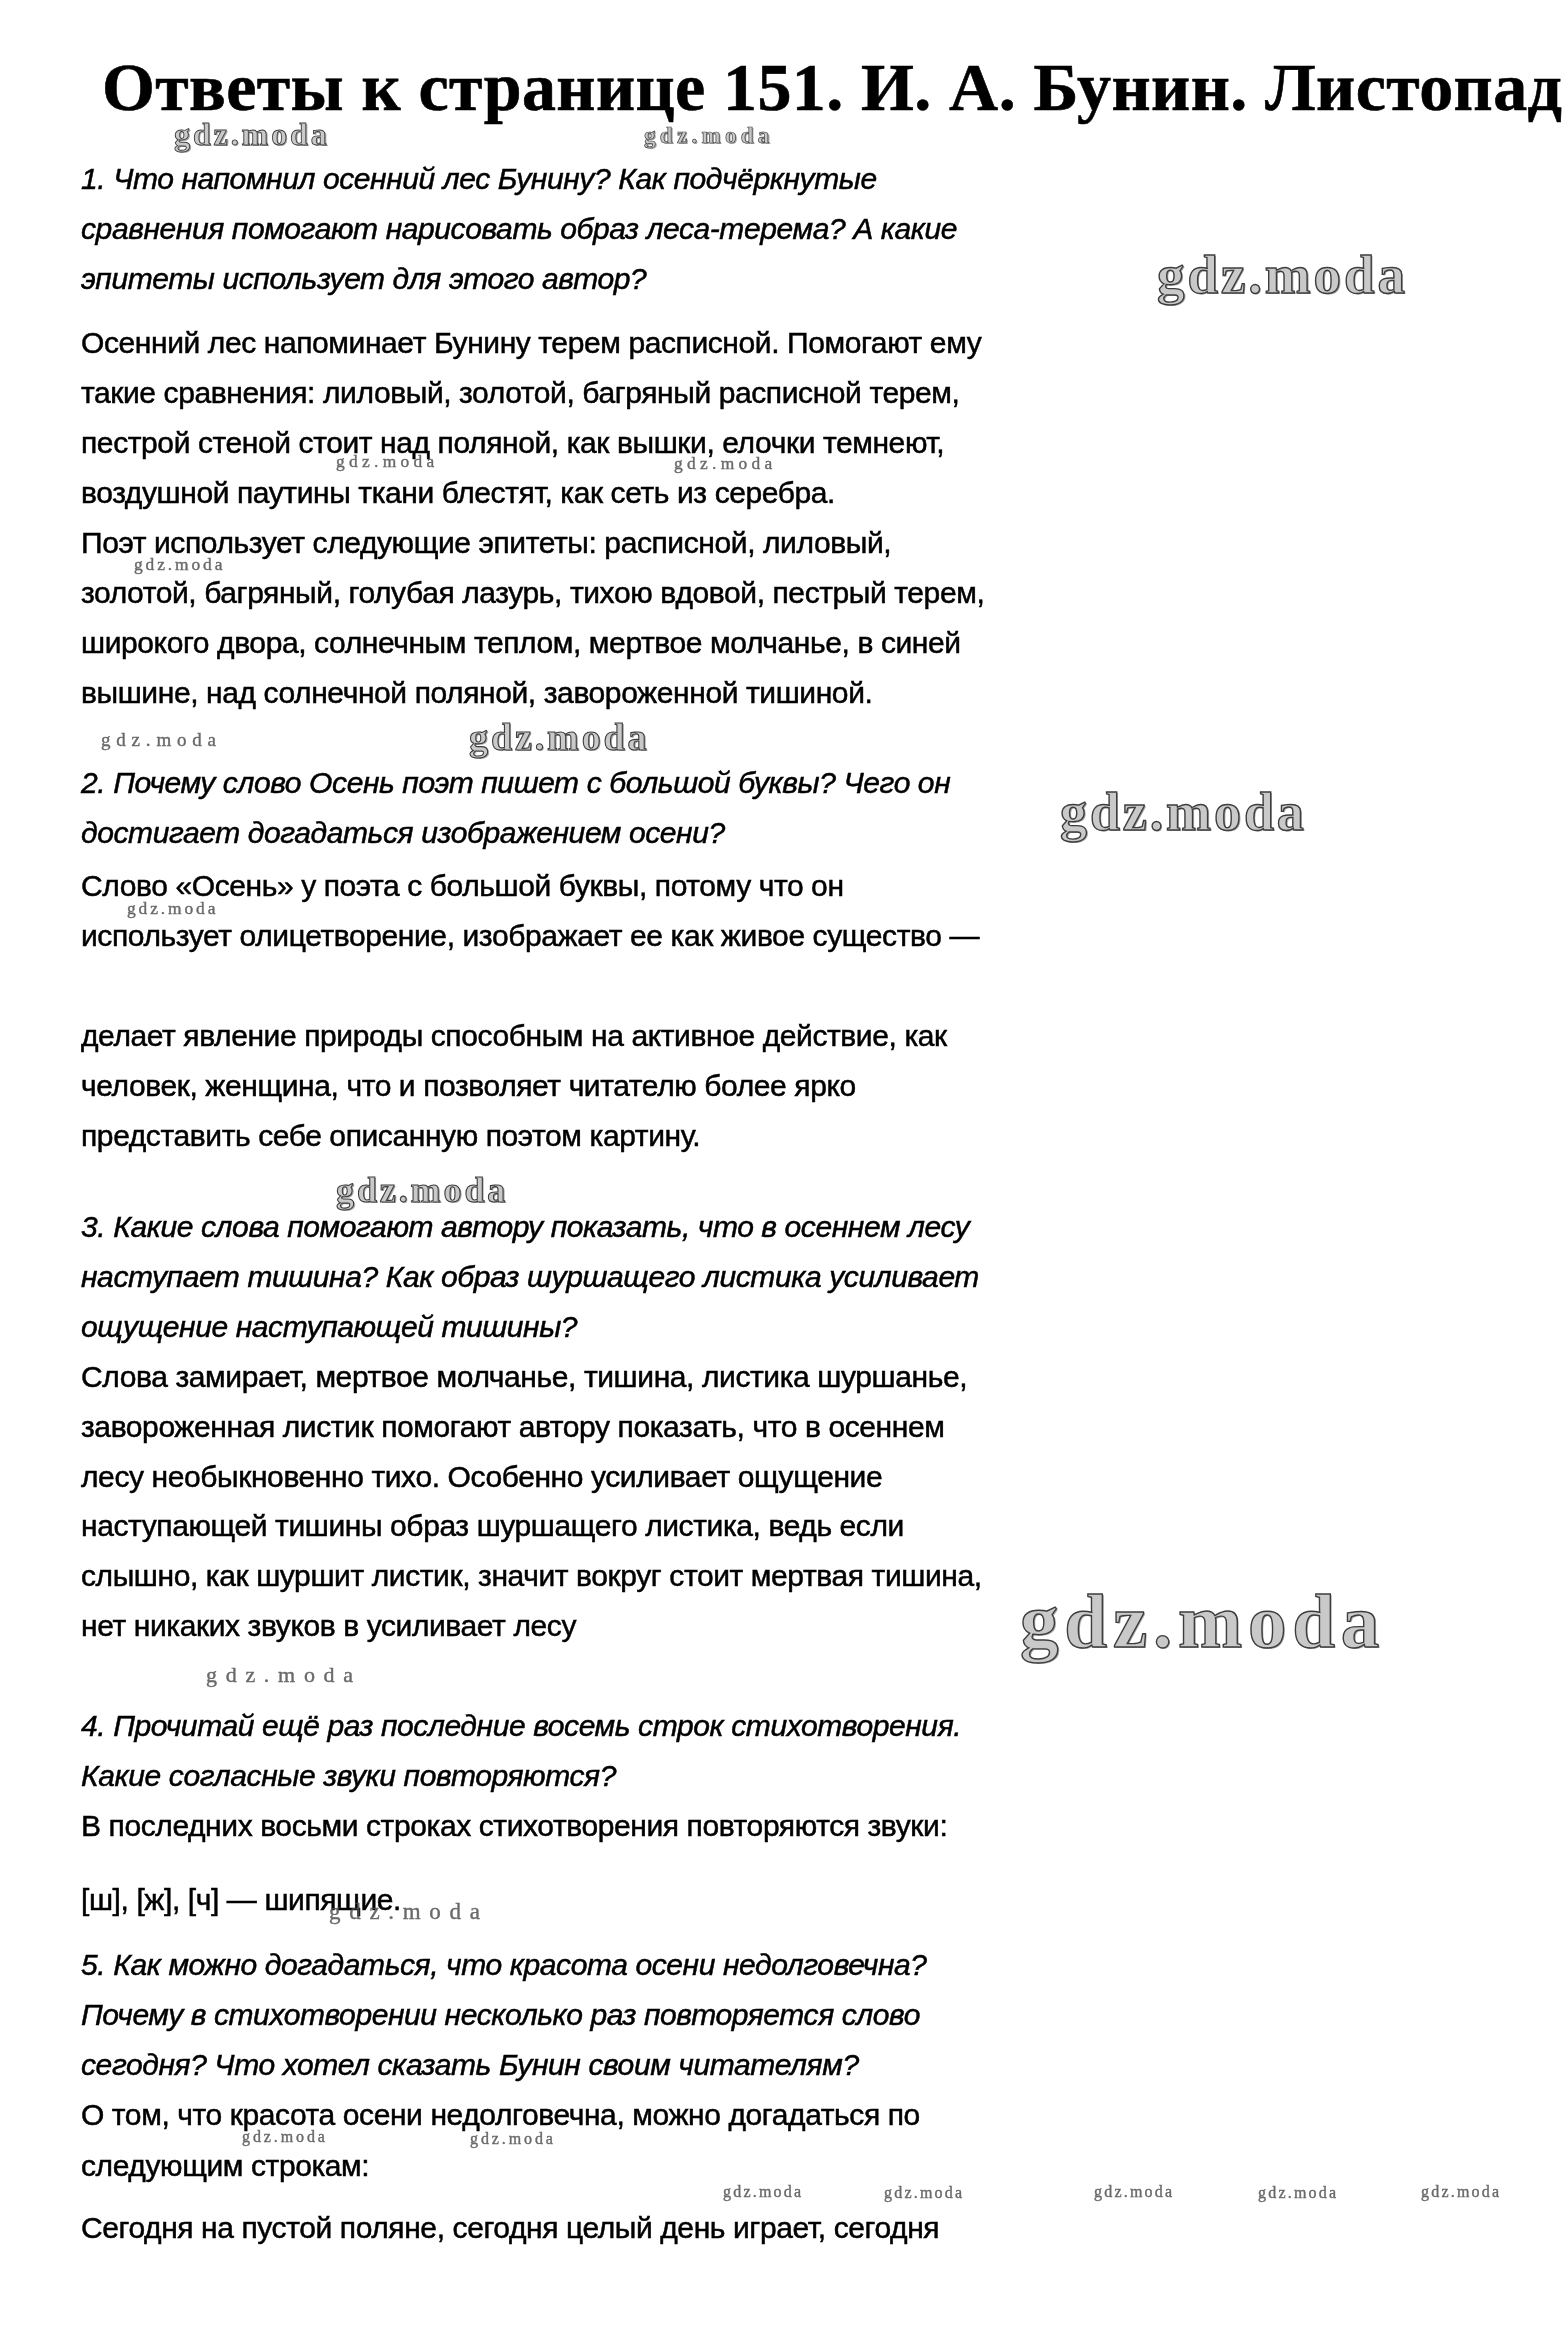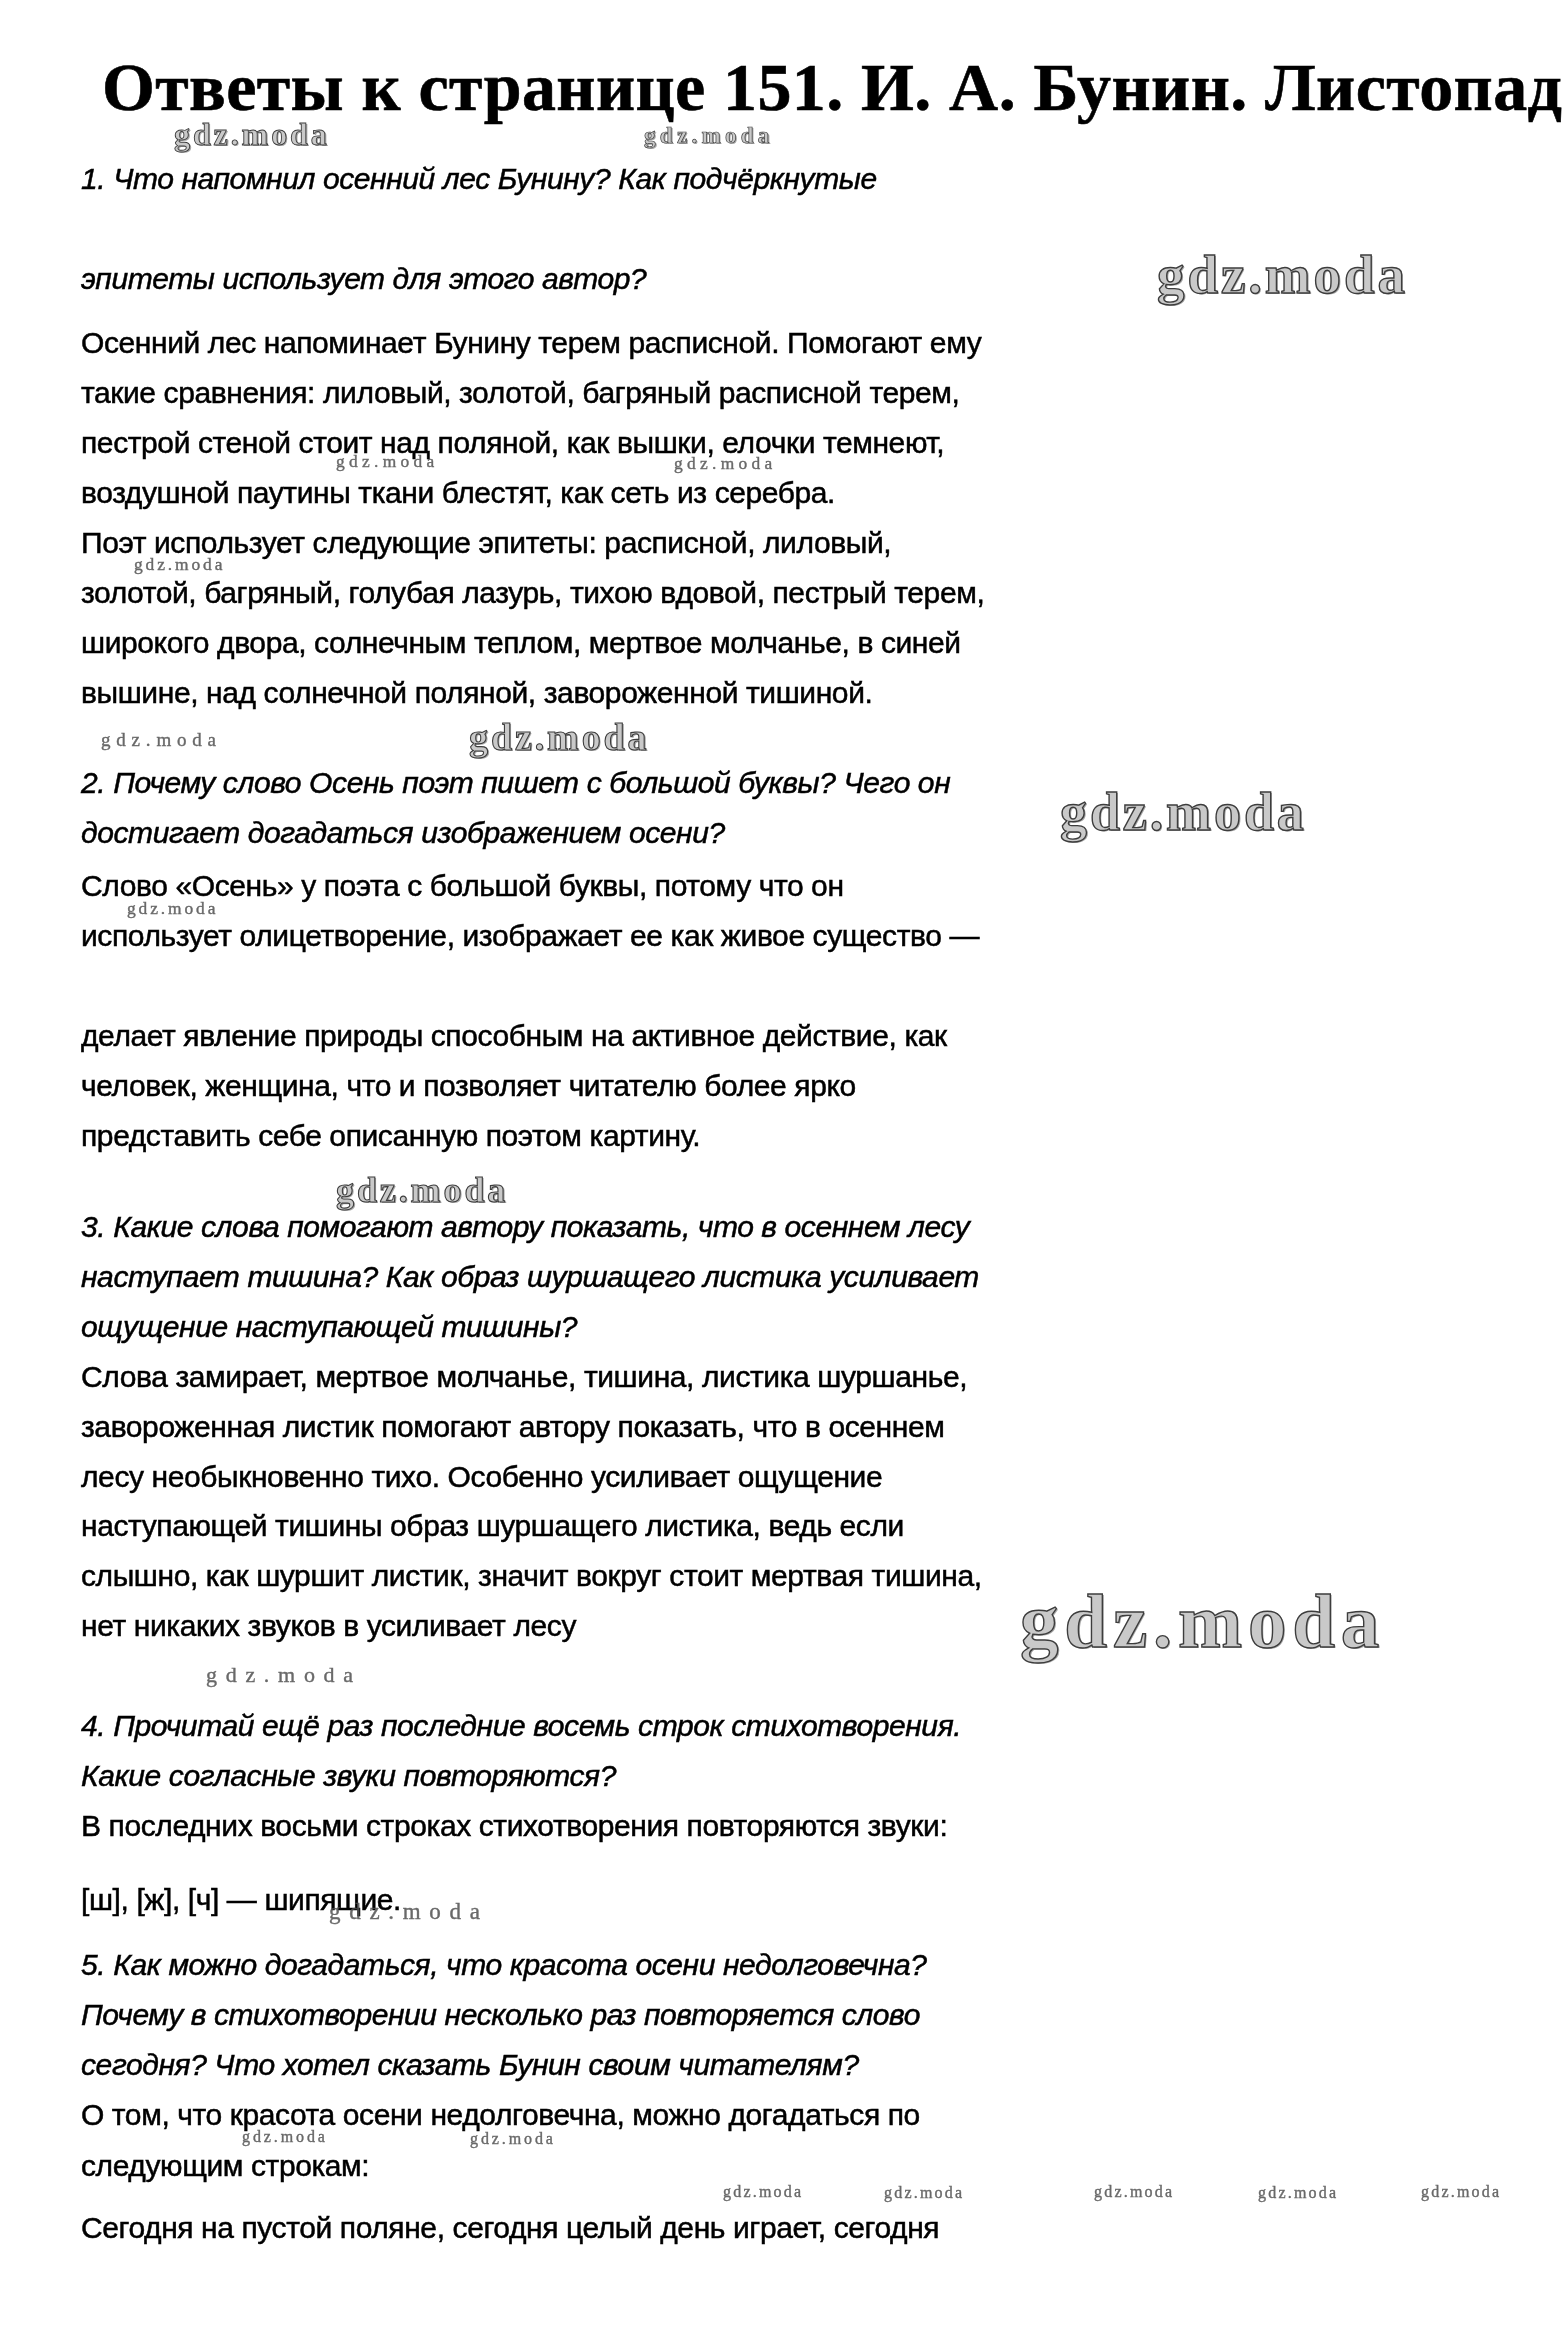--- a/index.html
+++ b/index.html
@@ -54,20 +54,21 @@
   }
 </style>
 </head>
 <body>
 
 <div class="page">
 
   <div class="title">Ответы к странице 151. И. А. Бунин. Листопад</div>
 
   <div class="line q" style="top:154px">1. Что напомнил осенний лес Бунину? Как подчёркнутые</div>
+  <div class="line q" style="top:204px">сравнения помогают нарисовать образ леса-терема? А какие</div>
   <div class="line q" style="top:254px">эпитеты использует для этого автор?</div>
 
   <div class="line" style="top:318px">Осенний лес напоминает Бунину терем расписной. Помогают ему</div>
   <div class="line" style="top:368px">такие сравнения: лиловый, золотой, багряный расписной терем,</div>
   <div class="line" style="top:418px">пестрой стеной стоит над поляной, как вышки, елочки темнеют,</div>
   <div class="line" style="top:468px">воздушной паутины ткани блестят, как сеть из серебра.</div>
   <div class="line" style="top:518px">Поэт использует следующие эпитеты: расписной, лиловый,</div>
   <div class="line" style="top:568px">золотой, багряный, голубая лазурь, тихою вдовой, пестрый терем,</div>
   <div class="line" style="top:618px">широкого двора, солнечным теплом, мертвое молчанье, в синей</div>
   <div class="line" style="top:668px">вышине, над солнечной поляной, завороженной тишиной.</div>

